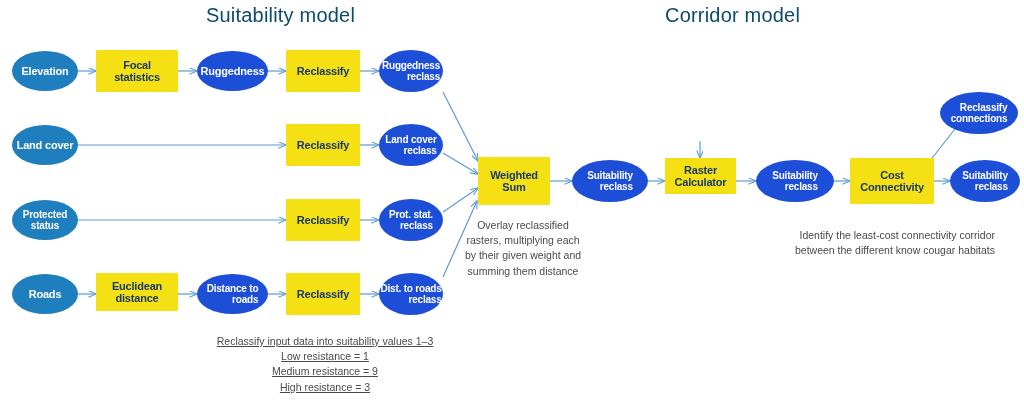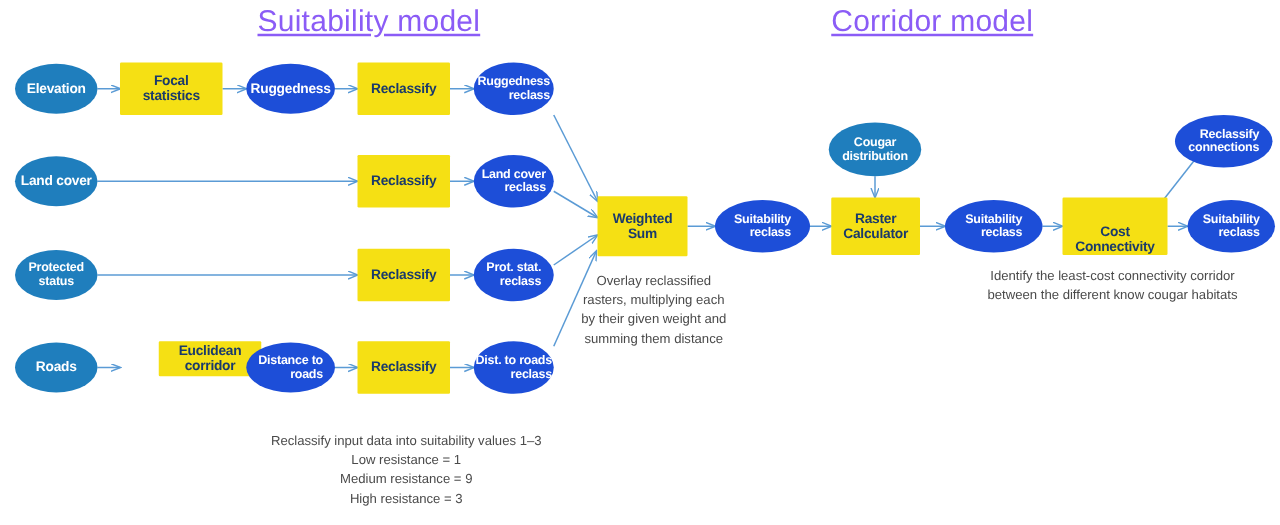--- a/index.html
+++ b/index.html
@@ -9,22 +9,22 @@
   svg.wires{position:absolute;left:0;top:0;width:1024px;height:420px;overflow:visible;}
 
   .node{position:absolute;display:flex;align-items:center;justify-content:center;
         text-align:center;line-height:1.1;color:#ffffff;font-weight:700;
         letter-spacing:-.2px;}
   .ellipse{border-radius:50%;}
   .blue{background:#1f7ebd;}
   .green{background:#1d4ed8;text-align:right;}
   .rect{background:#f5e014;color:#1a3a6b;border-radius:1px;}
 
-  .title{position:absolute;color:#8b5cf6;font-weight:400;font-size:24px;
-         letter-spacing:.2px;white-space:nowrap;text-decoration:underline;}
+  .title{position:absolute;color:#0c4a6e;font-weight:400;font-size:20px;
+         letter-spacing:.2px;white-space:nowrap;}
 
   .caption{position:absolute;color:#4a4a4a;font-size:10.5px;line-height:1.45;
            text-align:center;font-weight:400;}
   .caption span{display:block;white-space:nowrap;}
 </style>
 </head>
 <body>
 
 <div id="stage">
 
@@ -117,24 +117,24 @@
   <div class="node ellipse green" style="left:379px;top:199px;width:64px;height:42px;font-size:10px;">
     <div>
       <span>Prot. stat.</span><br>
       <span>reclass</span>
     </div>
   </div>
 
   <div class="node ellipse blue" style="left:12px;top:274px;width:66px;height:40px;font-size:11px;">
     <span>Roads</span>
   </div>
-  <div class="node rect" style="left:96px;top:273px;width:82px;height:28px;font-size:11px;margin-left:31px;">
+  <div class="node rect" style="left:96px;top:273px;width:82px;height:38px;font-size:11px;">
     <div>
       <span>Euclidean</span><br>
-      <span>corridor</span>
+      <span>distance</span>
     </div>
   </div>
   <div class="node ellipse green" style="left:197px;top:274px;width:71px;height:40px;font-size:10px;">
     <div>
       <span>Distance to</span><br>
       <span>roads</span>
     </div>
   </div>
   <div class="node rect" style="left:286px;top:273px;width:74px;height:42px;font-size:11px;">
     <span>Reclassify</span>
@@ -159,67 +159,61 @@
     <span>summing them distance</span>
   </div>
 
   <div class="node ellipse green" style="left:572px;top:160px;width:76px;height:42px;font-size:10px;">
     <div>
       <span>Suitability</span><br>
       <span>reclass</span>
     </div>
   </div>
 
-  <div class="node ellipse blue" style="left:663px;top:98px;width:74px;height:43px;font-size:10px;">
-    <div>
-      <span>Cougar</span><br>
-      <span>distribution</span>
-    </div>
-  </div>
-
-  <div class="node rect" style="left:665px;top:158px;width:71px;height:46px;font-size:11px;">
+
+  <div class="node rect" style="left:665px;top:158px;width:71px;height:36px;font-size:11px;">
     <div>
       <span>Raster</span><br>
       <span>Calculator</span>
     </div>
   </div>
 
   <div class="node ellipse green" style="left:756px;top:160px;width:78px;height:42px;font-size:10px;">
     <div>
       <span>Suitability</span><br>
       <span>reclass</span>
     </div>
   </div>
 
-  <div class="node rect" style="left:850px;top:158px;width:84px;height:46px;font-size:11px;align-items:flex-end;">
+  <div class="node rect" style="left:850px;top:158px;width:84px;height:46px;font-size:11px;">
     <div>
       <span>Cost</span><br>
       <span>Connectivity</span>
     </div>
   </div>
 
   <div class="node ellipse green" style="left:940px;top:92px;width:78px;height:42px;font-size:10px;">
     <div>
       <span>Reclassify</span><br>
       <span>connections</span>
     </div>
   </div>
 
   <div class="node ellipse green" style="left:950px;top:160px;width:70px;height:42px;font-size:10px;">
     <div>
       <span>Suitability</span><br>
       <span>reclass</span>
     </div>
   </div>
 
-  <div class="caption" style="left:785px;top:214px;width:210px;">
+  <div class="caption" style="left:785px;top:228px;width:210px;text-align:right;">
     <span>Identify the least-cost connectivity corridor</span>
     <span>between the different know cougar habitats</span>
   </div>
 
-  <div class="caption" style="left:215px;top:346px;width:220px;">
+  <div class="caption" style="left:215px;top:334px;width:220px;text-decoration:underline;">
     <span>Reclassify input data into suitability values 1–3</span>
     <span>Low resistance = 1</span>
     <span>Medium resistance = 9</span>
     <span>High resistance = 3</span>
   </div>
 
 </div>
 
 </body></html>

